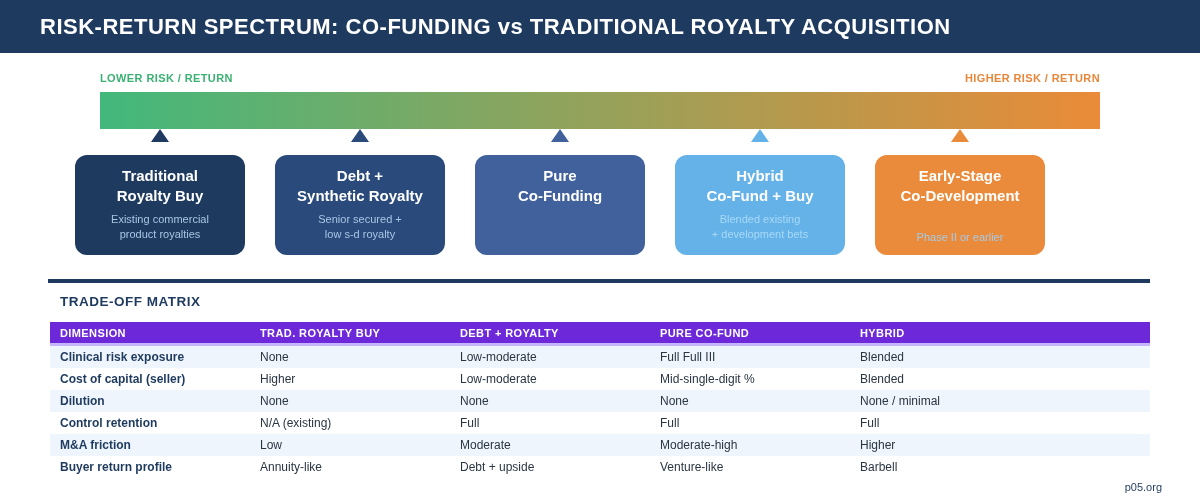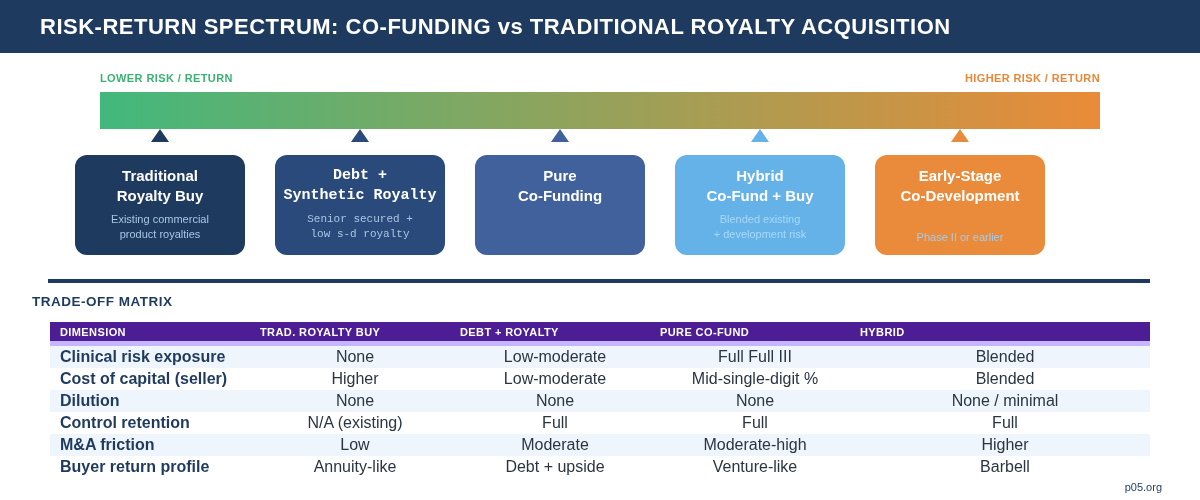--- a/index.html
+++ b/index.html
@@ -46,64 +46,64 @@
   .tri.t3 { left: 551px; }
   .tri.t4 { left: 751px; }
   .tri.t5 { left: 951px; }
 
   
   .card {
     position: absolute; top: 155px; width: 170px; height: 100px;
     border-radius: 12px; text-align: center; color: #ffffff;
   }
   .card.c1 { left: 75px;  }
-  .card.c2 { left: 275px; font-family: Liberation Mono, monospace; }
+  .card.c2 { left: 275px; }
   .card.c3 { left: 475px; }
   .card.c4 { left: 675px; }
   .card.c5 { left: 875px; }
   .card .title {
     padding-top: 11px; font-size: 15px; font-weight: bold; line-height: 20px;
   }
   .card .subtitle {
     margin-top: 6px; font-size: 11px; line-height: 15px;
   }
 
   
   .divider {
     position: absolute; left: 48px; top: 279px; width: 1102px; height: 4px;
     background: #1e3a5f;
   }
   .matrix-heading {
-    position: absolute; left: 32px; top: 294px;
+    position: absolute; left: 60px; top: 294px;
     font-size: 13.5px; font-weight: bold; color: #1e3a5f; letter-spacing: 0.5px;
   }
 
   
   .matrix-table {
     position: absolute; left: 50px; top: 322px; width: 1100px;
     border-collapse: separate; border-spacing: 0; table-layout: fixed;
   }
   .matrix-table col.c-dim  { width: 200px; }
   .matrix-table col.c-trad { width: 200px; }
   .matrix-table col.c-debt { width: 200px; }
   .matrix-table col.c-pure { width: 200px; }
   .matrix-table col.c-hyb  { width: 300px; }
   .matrix-table thead th {
-    background: #4c1d95; color: #ffffff; font-size: 11px; font-weight: bold;
+    background: #6d28d9; color: #ffffff; font-size: 11px; font-weight: bold;
     letter-spacing: 0.4px; text-align: left; height: 24px;
-    padding: 0 0 0 10px; border-bottom: 5px solid #c4b5fd; white-space: nowrap;
+    padding: 0 0 0 10px; border-bottom: 3px solid #c4b5fd; white-space: nowrap;
   }
   .matrix-table tbody td, .matrix-table tbody th {
-    height: 22px; font-size: 16px; text-align: left;
+    height: 22px; font-size: 12px; text-align: left;
     padding: 0 0 0 10px; white-space: nowrap; vertical-align: middle;
   }
   .matrix-table tbody tr:nth-child(odd)  { background: #eef5fc; }
   .matrix-table tbody tr:nth-child(even) { background: #ffffff; }
   .matrix-table tbody th { font-weight: bold; color: #1e3a5f; }
-  .matrix-table tbody td { color: #2a3542; font-weight: normal; text-align: center; }
+  .matrix-table tbody td { color: #2a3542; font-weight: normal; }
 
   .footer-source {
     position: absolute; right: 38px; top: 481px;
     font-size: 11px; color: #1e3a5f;
   }
 </style>
 </head>
 <body>
 
 <div class="page">
@@ -152,21 +152,21 @@
     </div>
   </div>
 
   <div class="card c4" style="background-color: rgb(100, 178, 232);">
     <div class="title">
       <div>Hybrid</div>
       <div>Co-Fund + Buy</div>
     </div>
     <div class="subtitle" style="color: rgb(168, 217, 247);">
       <div>Blended existing</div>
-      <div>+ development risk</div>
+      <div>+ development bets</div>
     </div>
   </div>
 
   <div class="card c5" style="background-color: rgb(233, 139, 58);">
     <div class="title">
       <div>Early-Stage</div>
       <div>Co-Development</div>
     </div>
     <div class="subtitle" style="color: rgb(166, 203, 232); margin-top: 24px;">
       <div>Phase II or earlier</div>

